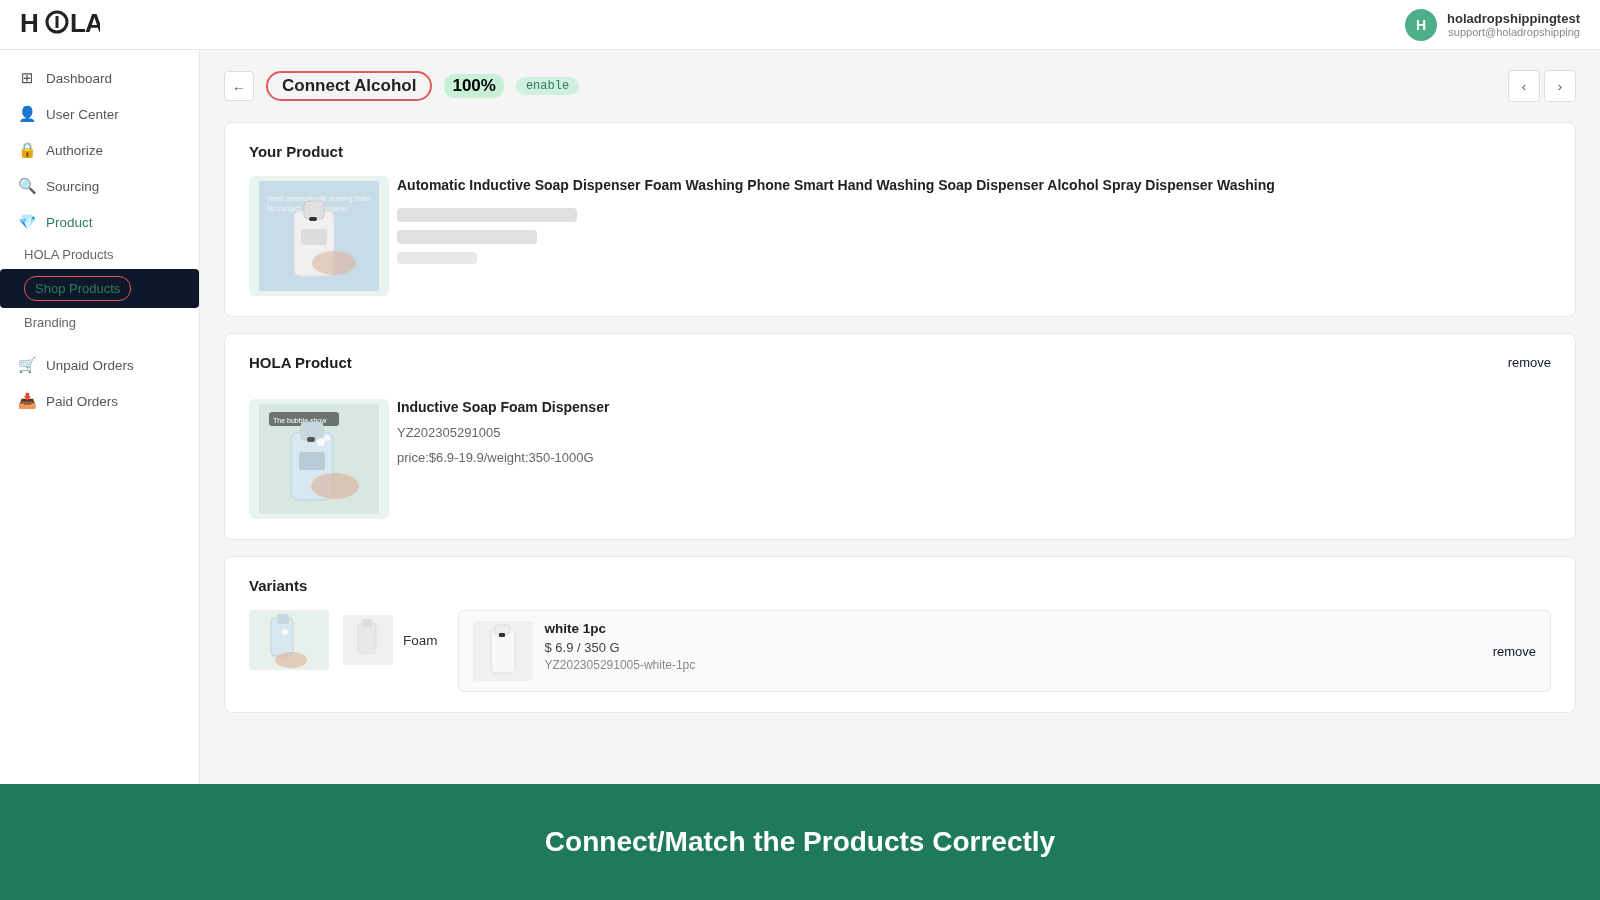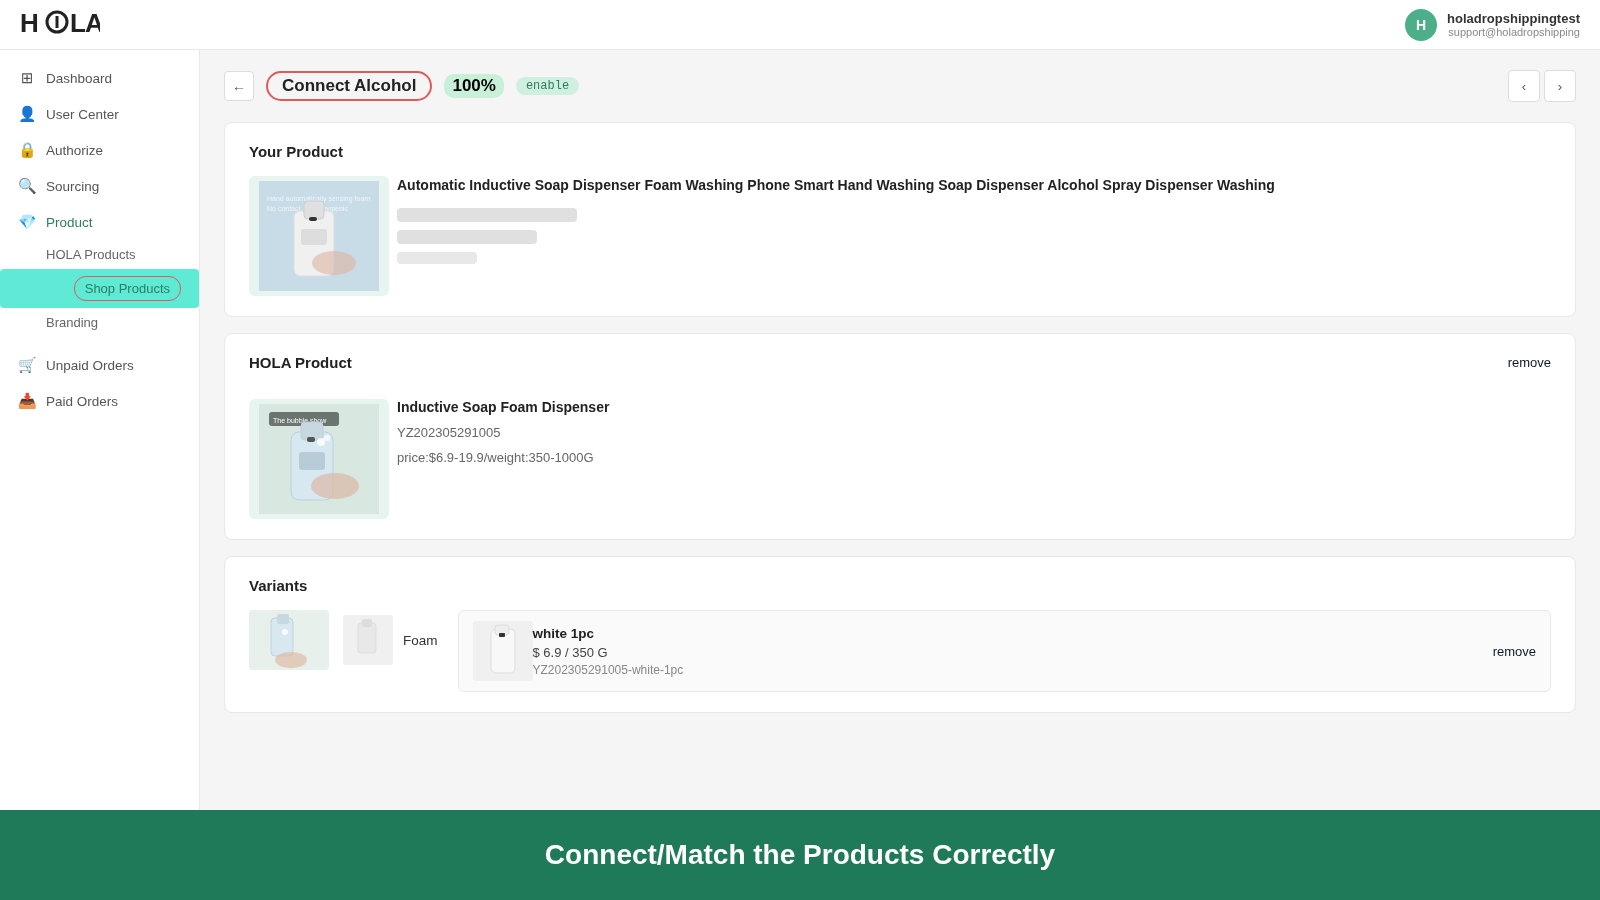--- a/index.html
+++ b/index.html
@@ -63,31 +63,30 @@
       align-items: center;
       gap: 10px;
       padding: 9px 18px;
       cursor: pointer;
       color: #555;
       font-size: 13.5px;
     }
     .sidebar-item.active { color: #2e7d5e; font-weight: 500; }
     .sidebar-icon { font-size: 15px; width: 18px; text-align: center; flex-shrink: 0; }
     .sidebar-sub {
-      padding: 7px 18px 7px 46px;
+      padding: 7px 18px 7px 24px;
       font-size: 13px;
       color: #666;
       cursor: pointer;
     }
     .sidebar-sub.active {
       color: #2e7d5e;
       font-weight: 500;
-      background: #5eead4;
+      background: #0f172a;
       border-radius: 4px;
-      text-align: right;
     }
     .sidebar-sub-circled {
       border: 1.5px solid #e05a5a;
       border-radius: 12px;
       padding: 4px 10px;
       display: inline-block;
     }
 
     
     .main-content {
@@ -288,21 +287,21 @@
       padding: 10px 14px;
       background: #fafafa;
     }
     .variant-right-info {}
     .variant-name { font-size: 13.5px; font-weight: 600; color: #222; margin-bottom: 4px; }
     .variant-price { font-size: 13px; color: #444; margin-bottom: 3px; }
     .variant-sku { font-size: 12px; color: #888; }
 
     
     .bottom-banner {
-      height: 90px;
+      height: 116px;
       background: #1e7a58;
       display: flex;
       align-items: center;
       justify-content: center;
       flex-shrink: 0;
     }
     .bottom-banner-text {
       font-size: 28px;
       font-weight: 800;
       color: #fff;
@@ -474,21 +473,21 @@
             <svg width="50" height="50" viewBox="0 0 50 50">
               <rect width="50" height="50" fill="#f0f0f0"></rect>
               <rect x="15" y="8" width="18" height="30" rx="3" fill="#e8e8e8" stroke="#ddd" stroke-width="1"></rect>
               <rect x="19" y="4" width="10" height="8" rx="2" fill="#ddd"></rect>
             </svg>
           </div>
           <div class="variant-label">Foam</div>
         </div>
 
         <div class="variant-right">
-          <div style="display:flex; align-items:center; ">
+          <div style="display:flex; gap: 12px;">
             <div style="width:60px; height:60px; background:#f5f5f5; border-radius:4px; overflow:hidden;">
               <svg width="60" height="60" viewBox="0 0 60 60">
                 <rect width="60" height="60" fill="#f0f0f0"></rect>
 
                 <rect x="18" y="8" width="24" height="44" rx="5" fill="#f8f8f8" stroke="#ddd" stroke-width="1"></rect>
                 <rect x="22" y="4" width="14" height="10" rx="3" fill="#eeeeee" stroke="#ddd" stroke-width="1"></rect>
                 <rect x="26" y="12" width="6" height="4" rx="1" fill="#333"></rect>
               </svg>
             </div>
             <div class="variant-right-info">

